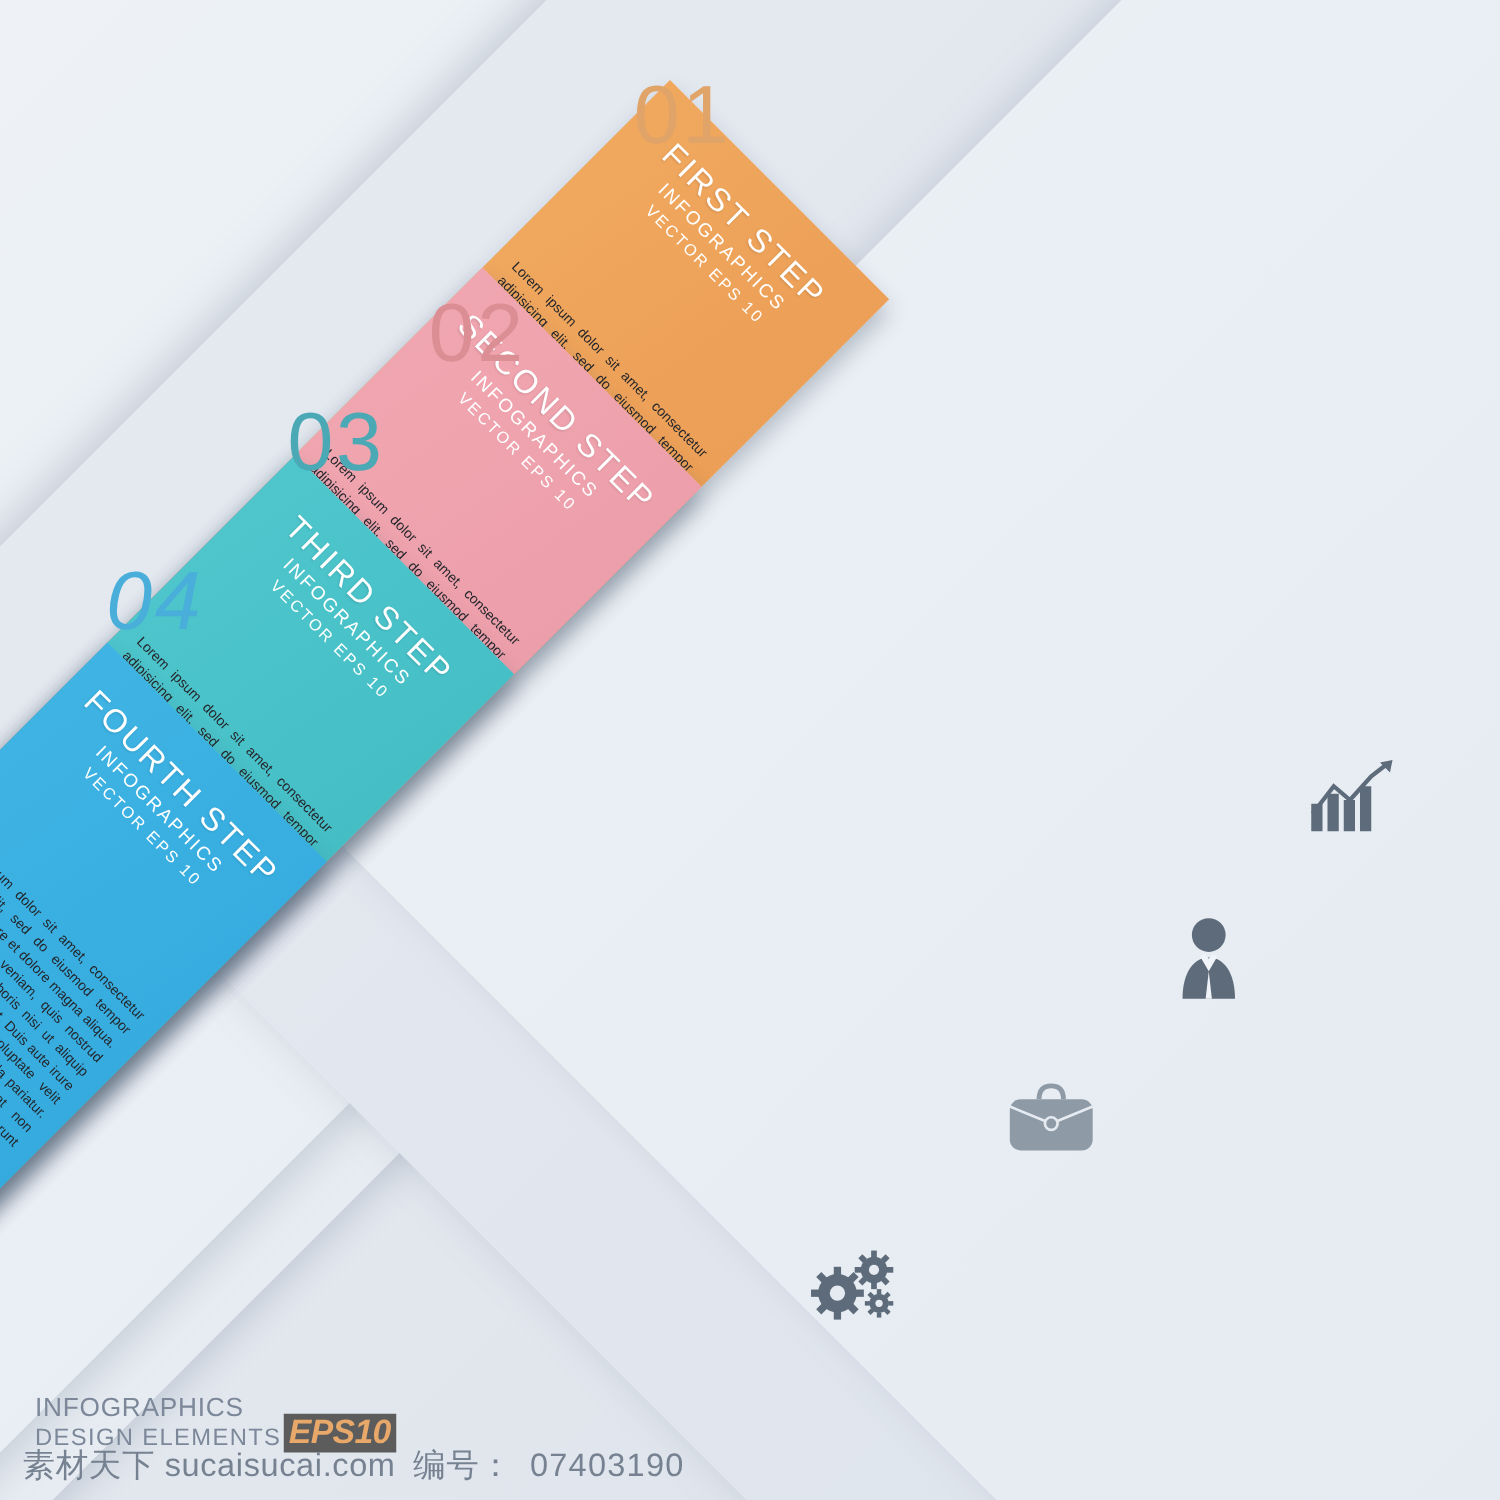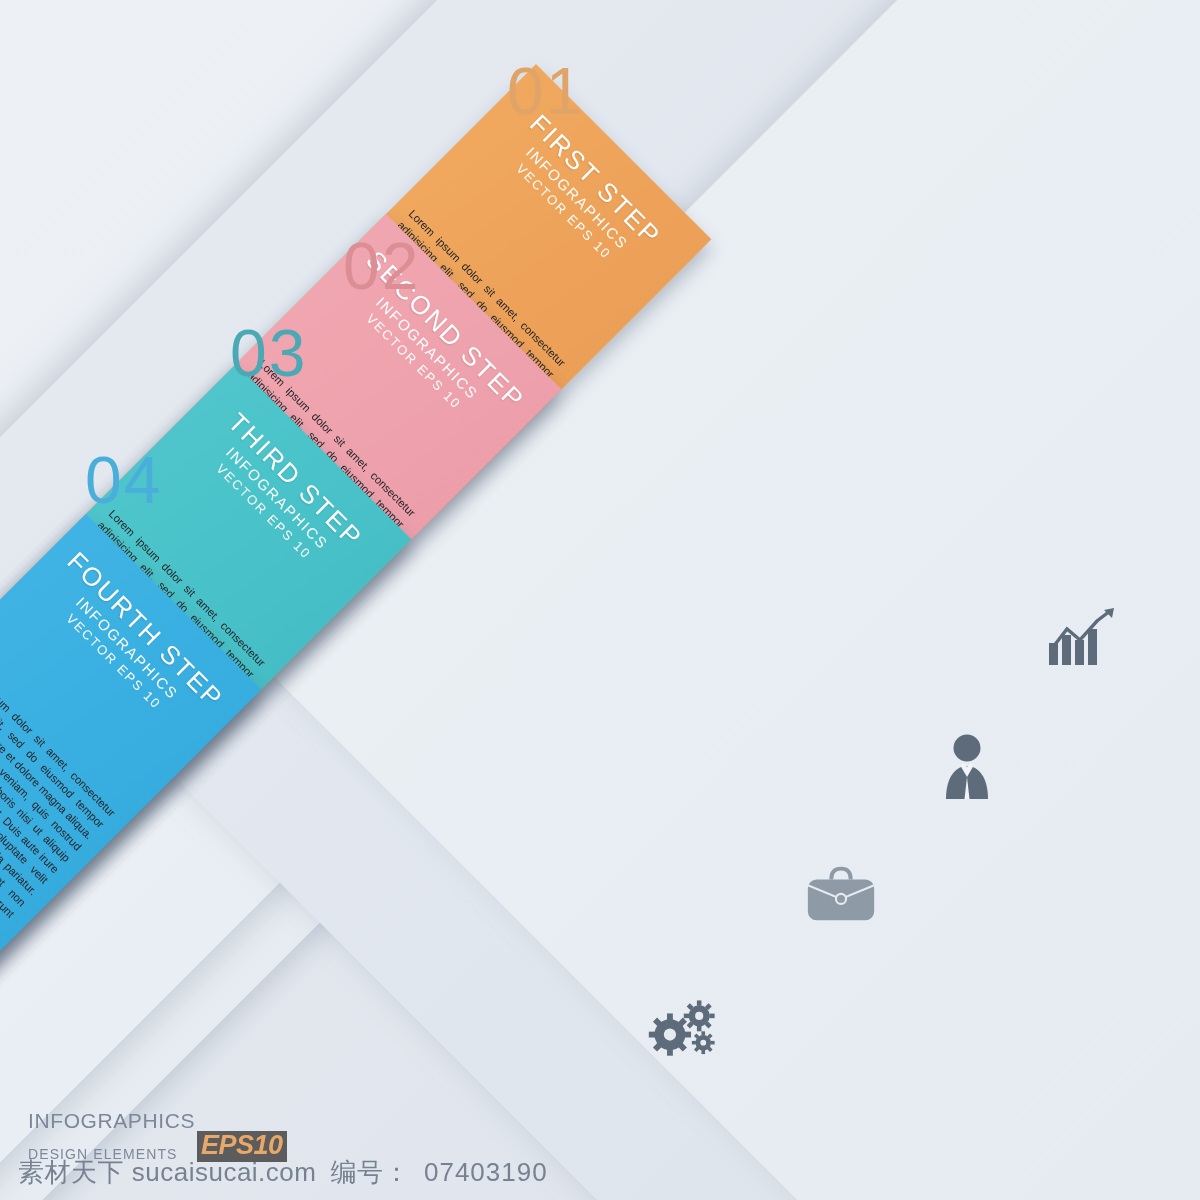--- a/index.html
+++ b/index.html
@@ -140,25 +140,25 @@
     align-items: flex-end;
   }
   .logo-col { display: flex; flex-direction: column; }
   .logo-l1 {
     font-size: 21px;
     color: #7c8899;
     letter-spacing: 0.6px;
     line-height: 1.05;
   }
   .logo-l2 {
-    font-size: 14px;
+    font-size: 19px;
     color: #7c8899;
     letter-spacing: 1.1px;
     line-height: 1.15;
-    margin-top: 14px;
+    margin-top: 2px;
   }
   .eps-badge {
     background: #5c5c5c;
     color: #e8a86a;
     font-size: 27px;
     font-weight: bold;
     font-style: italic;
     padding: 1px 4px 2px 4px;
     letter-spacing: -0.5px;
     margin-left: 2px;
@@ -230,21 +230,21 @@
         <div class="head-sub1">INFOGRAPHICS</div>
         <div class="head-sub2">VECTOR EPS 10</div>
       </div>
       <div class="band-body" style="top:186px;">Lorem ipsum dolor sit amet, consectetur adipisicing elit, sed do eiusmod tempor incididunt ut labore et dolore magna aliqua. Ut enim ad minim veniam, quis nostrud exercitation ullamco laboris nisi ut aliquip ex ea commodo consequat. Duis aute irure dolor in reprehenderit in voluptate velit esse cillum dolore eu fugiat nulla pariatur. Excepteur sint occaecat cupidatat non proident, sunt in culpa qui officia deserunt mollit anim id est laborum.</div>
     </div>
   </div>
 
   <div class="stepnum" style="left:478px; top:58px; color:#e0a368;margin-left:29px;">01</div>
   <div class="stepnum" style="left:343px; top:193px; color:#dc8e95;margin-top:40px;">02</div>
   <div class="stepnum" style="left:230px; top:320px; color:#4aa9b5;">03</div>
-  <div class="stepnum" style="left:85px; top:447px; color:#4aaeda;">04</div>
+  <div class="stepnum" style="left:85px; top:447px; color:#4aaeda;font-style:italic;">04</div>
 
   <div class="iconbox" style="left:1045px; top:600px;">
     <svg width="74" height="64" viewBox="0 0 74 64" aria-hidden="true">
       <g fill="#5d6b7a">
         <rect x="2" y="36" width="9" height="22"></rect>
         <rect x="15" y="28" width="9" height="30"></rect>
         <rect x="28" y="33" width="9" height="25"></rect>
         <rect x="41" y="22" width="9" height="36"></rect>
       </g>
       <path d="M3 44 L20 22 L33 33 L50 14 L63 4" stroke="#5d6b7a" stroke-width="3.4" fill="none" stroke-linejoin="miter"></path>

